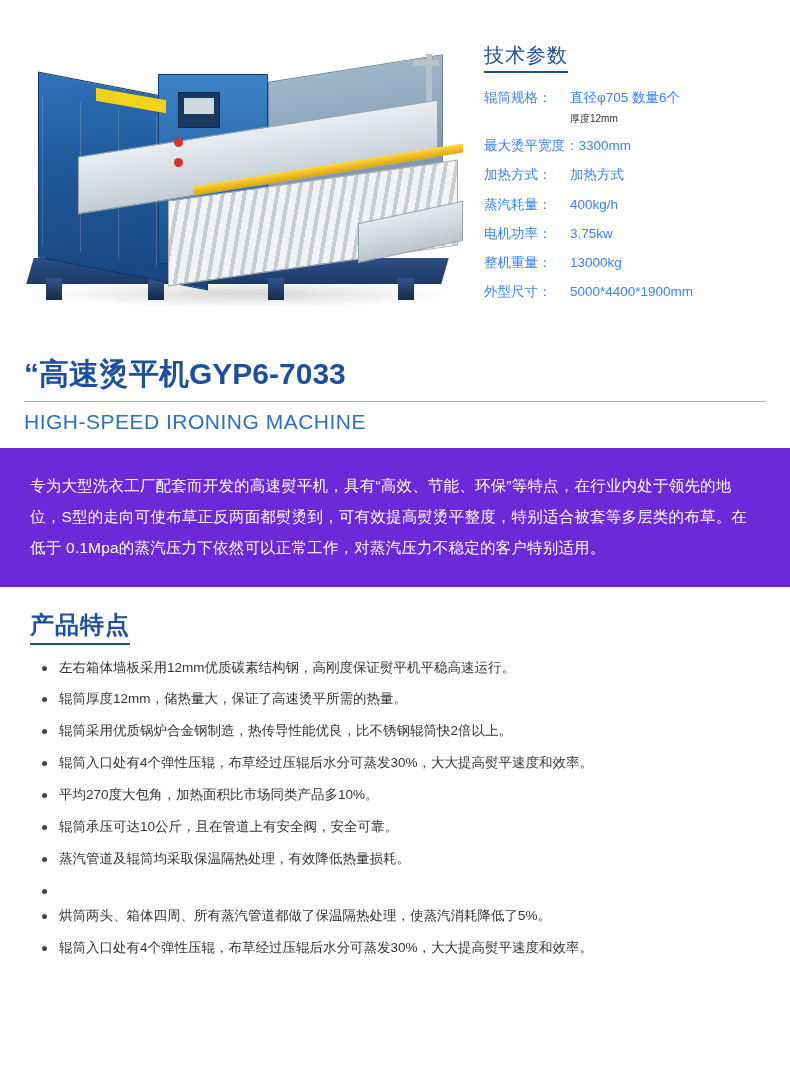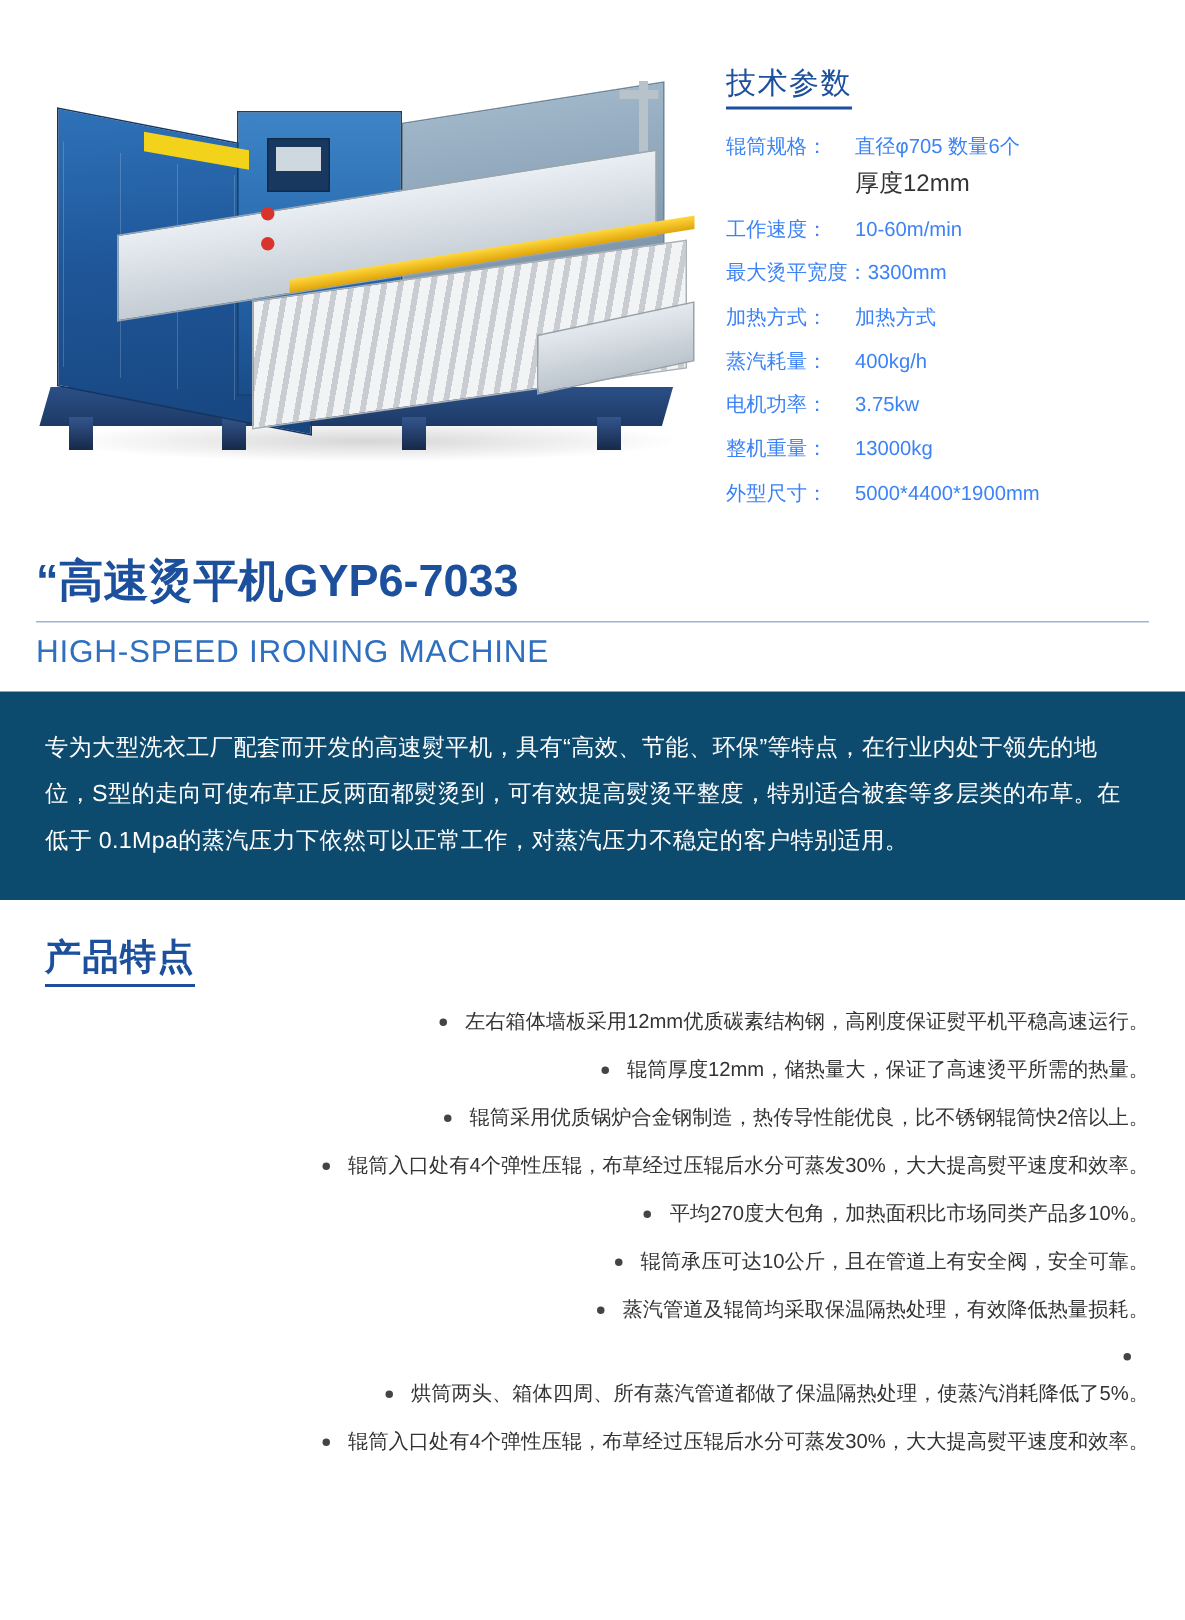--- a/index.html
+++ b/index.html
@@ -146,21 +146,21 @@
   .spec-row {
     display: flex;
     font-size: 13.5px;
     color: #3b82f6;
     margin-bottom: 11px;
     line-height: 1.35;
   }
   .spec-label { flex: 0 0 86px; text-align: left; white-space: nowrap; }
   .spec-value { flex: 1 1 auto; }
   .spec-subvalue {
-    font-size: 16px; color: #333;
+    font-size: 10px; color: #333;
     margin: -6px 0 11px 86px;
   }
 
   
   .headline-block {
     padding: 22px 24px 0 24px;
   }
   .headline {
     font-size: 30px;
     font-weight: bold;
@@ -176,21 +176,21 @@
   }
   .subheadline {
     font-size: 21px;
     color: #2f6fc0;
     letter-spacing: 0.5px;
     padding-bottom: 14px;
   }
 
   
   .blue-band {
-    background: #0c4a6e;
+    background: #6d28d9;
     color: #ffffff;
     padding: 22px 30px 24px 30px;
     font-size: 15.5px;
     line-height: 2.0;
     letter-spacing: 0.2px;
   }
 
   
   .features {
     padding: 22px 24px 0 30px;
@@ -205,21 +205,20 @@
     margin-bottom: 14px;
     letter-spacing: 1px;
   }
   .feature-item {
     display: flex;
     align-items: flex-start;
     font-size: 13.5px;
     color: #333;
     margin-bottom: 13px;
     line-height: 1.4;
-    justify-content: flex-end;
   }
   .bullet {
     flex: 0 0 auto;
     width: 5px; height: 5px;
     border-radius: 50%;
     background: #444;
     margin: 7px 12px 0 12px;
   }
 </style>
 </head>
@@ -254,24 +253,20 @@
   <div class="spec-col">
     <div class="spec-title">技术参数</div>
 
     <div class="spec-row">
       <div class="spec-label">辊筒规格：</div>
       <div class="spec-value">直径φ705 数量6个</div>
     </div>
     <div class="spec-subvalue">厚度12mm</div>
 
     <div class="spec-row">
-      <div class="spec-label">工作速度：</div>
-      <div class="spec-value">10-60m/min</div>
-    </div>
-    <div class="spec-row">
       <div class="spec-label">最大烫平宽度：</div>
       <div class="spec-value">3300mm</div>
     </div>
     <div class="spec-row">
       <div class="spec-label">加热方式：</div>
       <div class="spec-value">加热方式</div>
     </div>
     <div class="spec-row">
       <div class="spec-label">蒸汽耗量：</div>
       <div class="spec-value">400kg/h</div>

